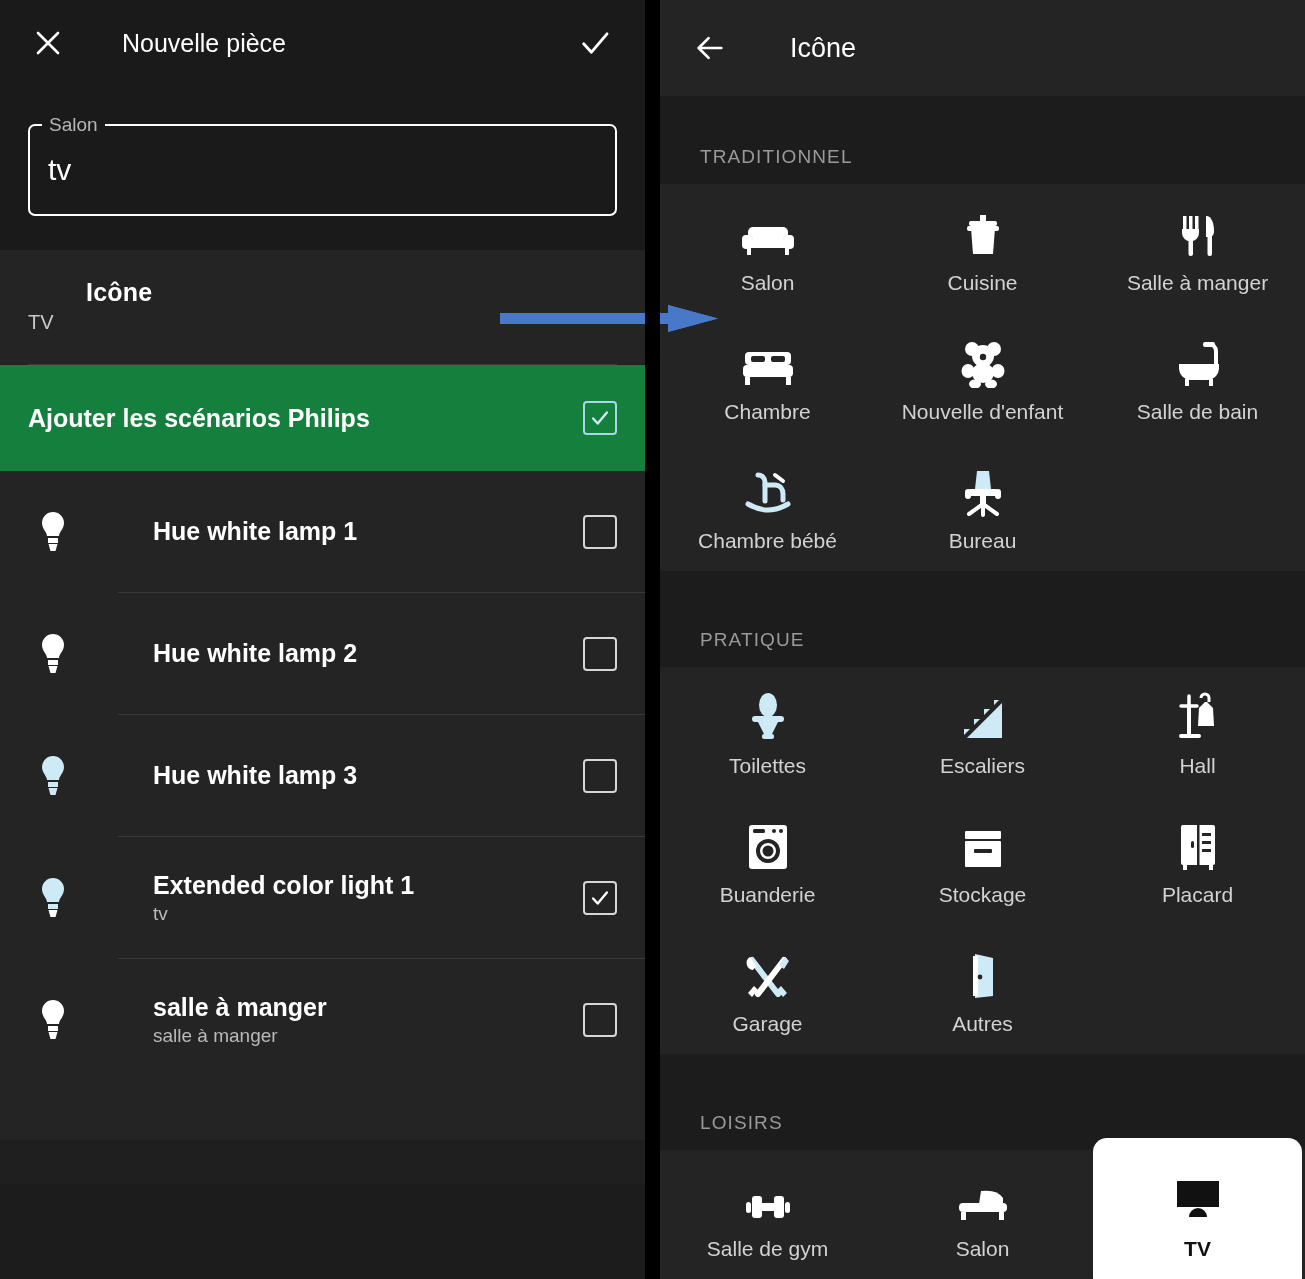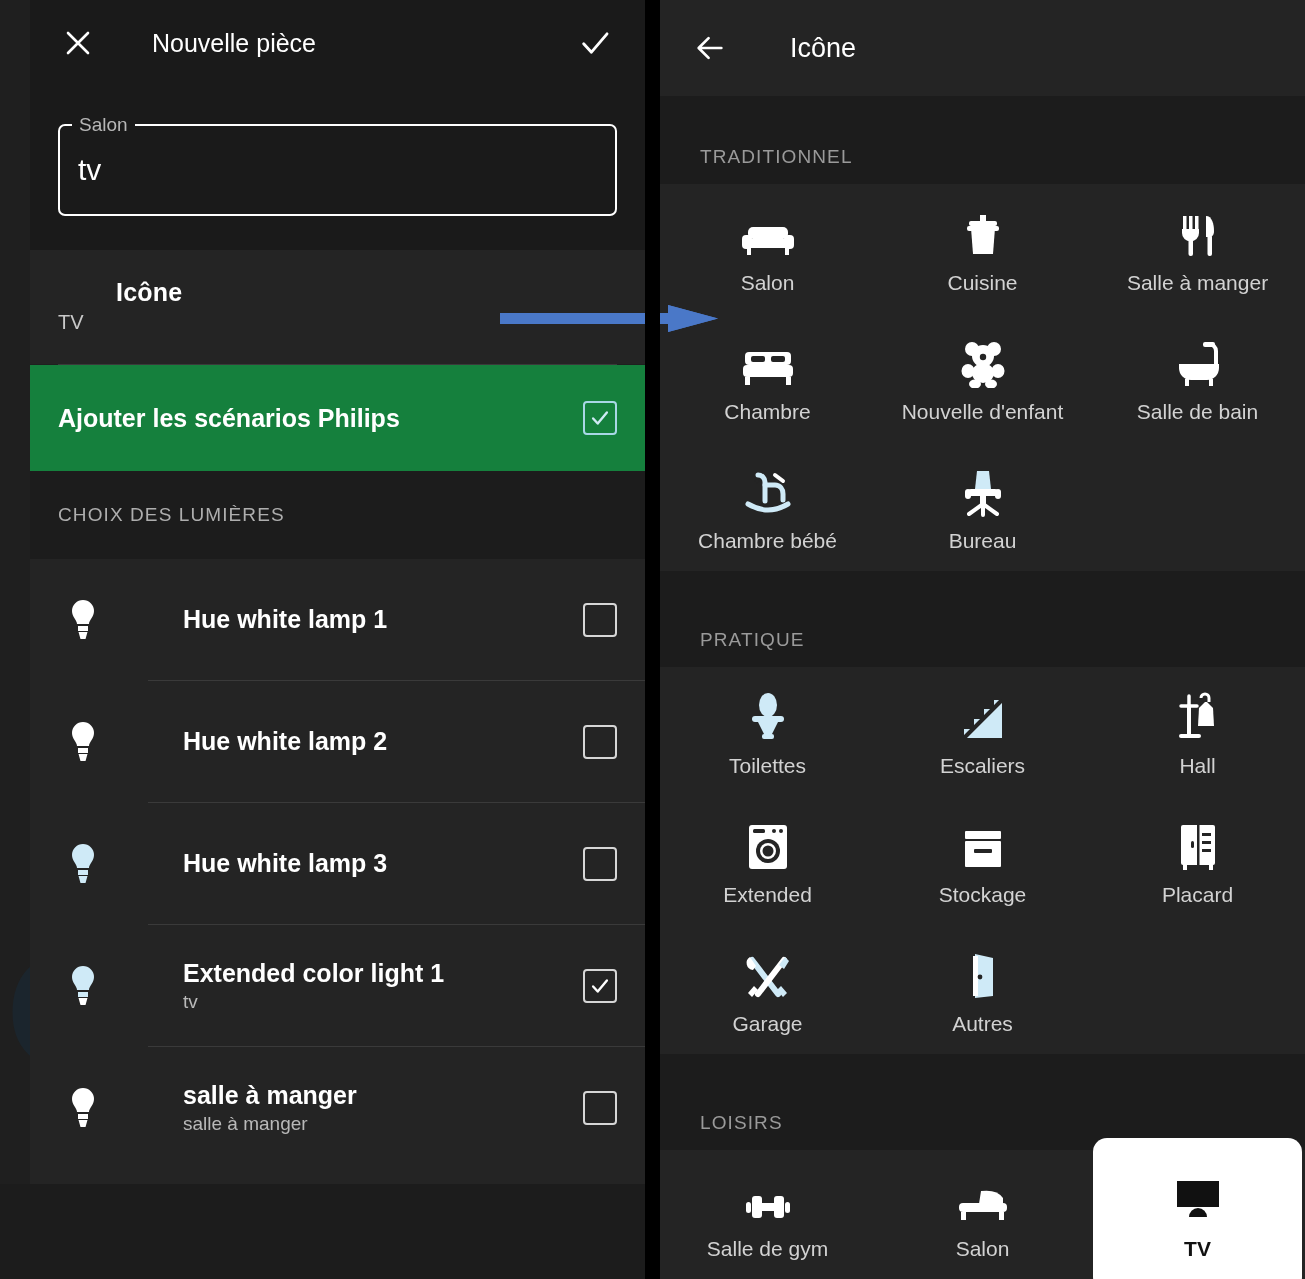--- a/index.html
+++ b/index.html
@@ -7,21 +7,21 @@
   body{
     width:1305px; height:1279px;
     font-family:"Liberation Sans", sans-serif;
     overflow:hidden; position:relative;
   }
   .screens{ display:flex; width:1305px; height:1279px; position:relative; }
 
   
   .left{
     width:645px; height:1279px; background:#1f1f1f;
-    position:relative; overflow:hidden; flex:0 0 645px;padding-left:30px;
+    position:relative; overflow:hidden; flex:0 0 645px;
   }
   .divider-gap{ width:15px; height:1279px; background:#000; flex:0 0 15px; }
   .right{
     width:645px; height:1279px; background:#242424;
     position:relative; overflow:hidden; flex:0 0 645px;
   }
 
   
   .wm{ position:absolute; inset:0; pointer-events:none; z-index:0; overflow:hidden; }
   .wm-text{
@@ -192,23 +192,20 @@
 
     <div class="philips-row">
       <div class="p-label">Ajouter les scénarios Philips</div>
       <div class="cbx blue">
         <svg width="22" height="22" viewBox="0 0 24 24">
             <path d="M4.5 12.5 L9.5 18 L19.5 6" stroke="#cfeaf5" stroke-width="2.6" stroke-linecap="round" stroke-linejoin="round" fill="none"></path>
           </svg>
       </div>
     </div>
 
-    <div class="sec-band">
-      <span>CHOIX DES LUMIÈRES</span>
-    </div>
 
     <div class="lights">
 
       <div class="light-row">
         <div class="bulb">
           <svg width="30" height="44" viewBox="0 0 30 44">
             <path d="M15 2 a11 11 0 0 1 11 11 c0 6-5 9-5 13 h-12 c0-4-5-7-5-13 a11 11 0 0 1 11-11 z" fill="#ffffff"></path>
             <rect x="10" y="28" width="10" height="5" fill="#ffffff"></rect>
             <path d="M10.5 34 h9 l-2 7 h-5 z" fill="#ffffff"></path>
           </svg>
@@ -467,21 +464,21 @@
           <svg width="44" height="48" viewBox="0 0 44 48">
             <rect x="3" y="2" width="38" height="44" rx="3" fill="#fff"></rect>
             <rect x="7" y="6" width="12" height="4" rx="1.5" fill="#242424"></rect>
             <circle cx="28" cy="8" r="2" fill="#242424"></circle>
             <circle cx="35" cy="8" r="2" fill="#242424"></circle>
             <circle cx="22" cy="28" r="12" fill="#242424"></circle>
             <circle cx="22" cy="28" r="8" fill="#fff"></circle>
             <circle cx="22" cy="28" r="5.5" fill="#242424"></circle>
           </svg>
         </div>
-        <div class="gl">Extended</div>
+        <div class="gl">Buanderie</div>
       </div>
       <div class="cell">
         <div class="gi">
           <svg width="42" height="44" viewBox="0 0 42 44">
             <rect x="3" y="4" width="36" height="8" rx="1" fill="#fff"></rect>
             <rect x="3" y="14" width="36" height="26" rx="1" fill="#fff"></rect>
             <rect x="12" y="22" width="18" height="4" rx="1" fill="#242424"></rect>
           </svg>
         </div>
         <div class="gl">Stockage</div>

